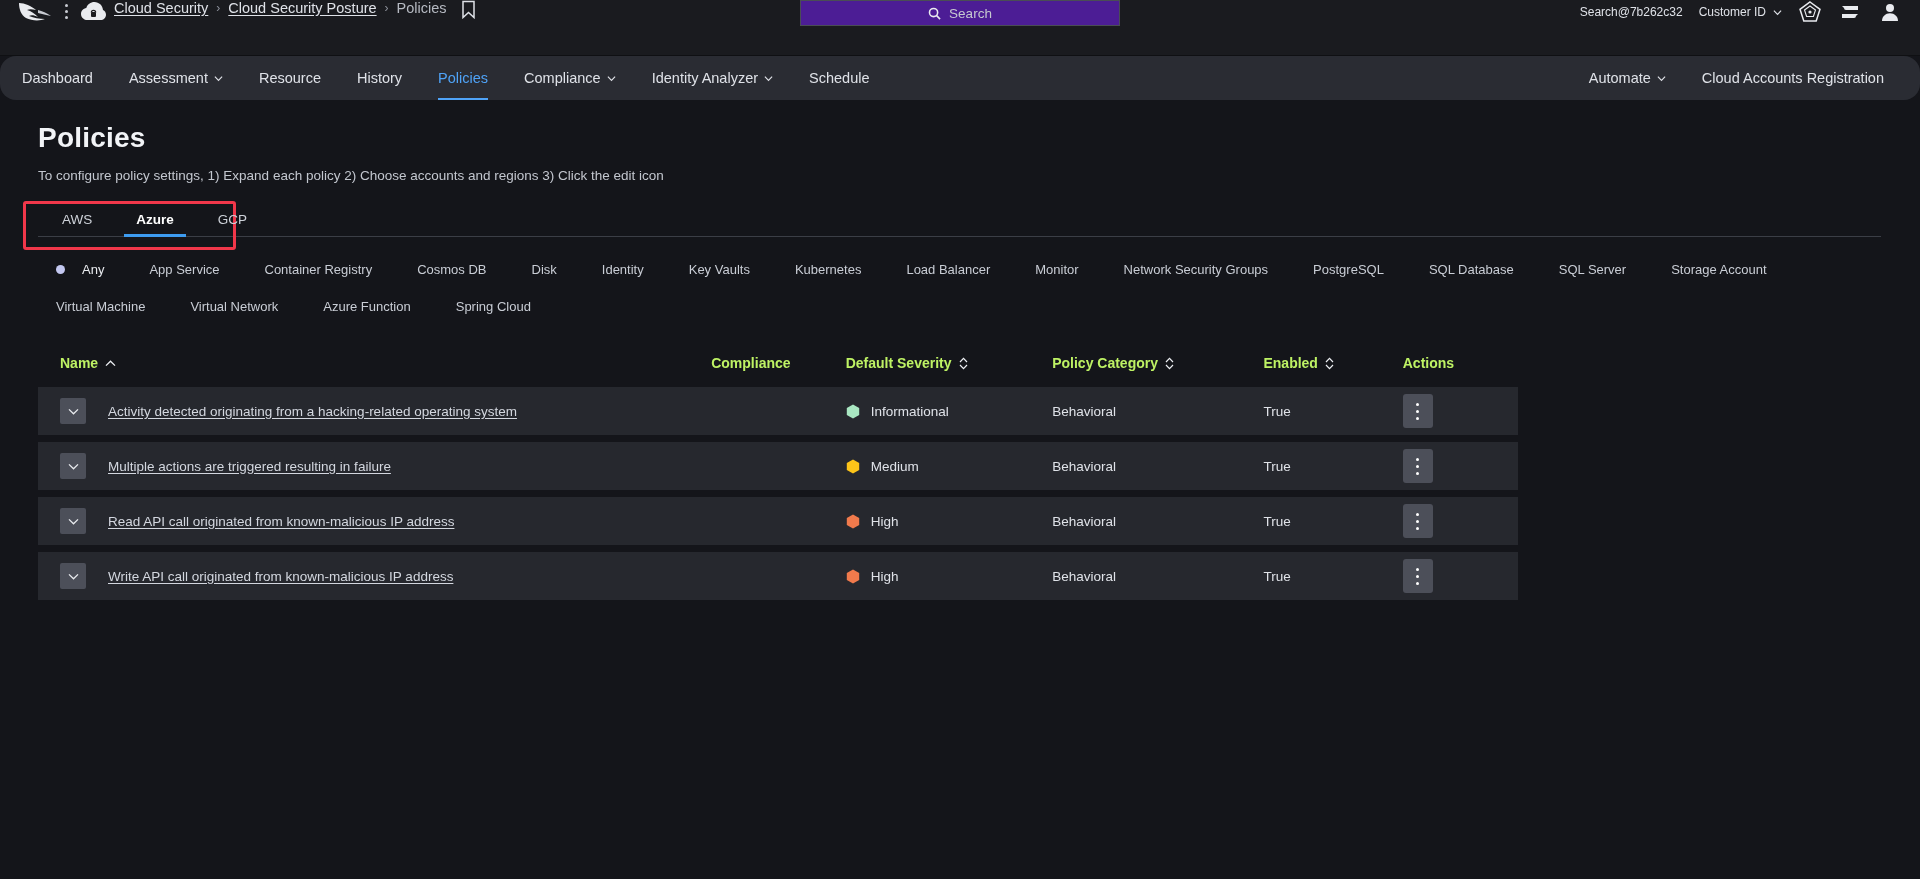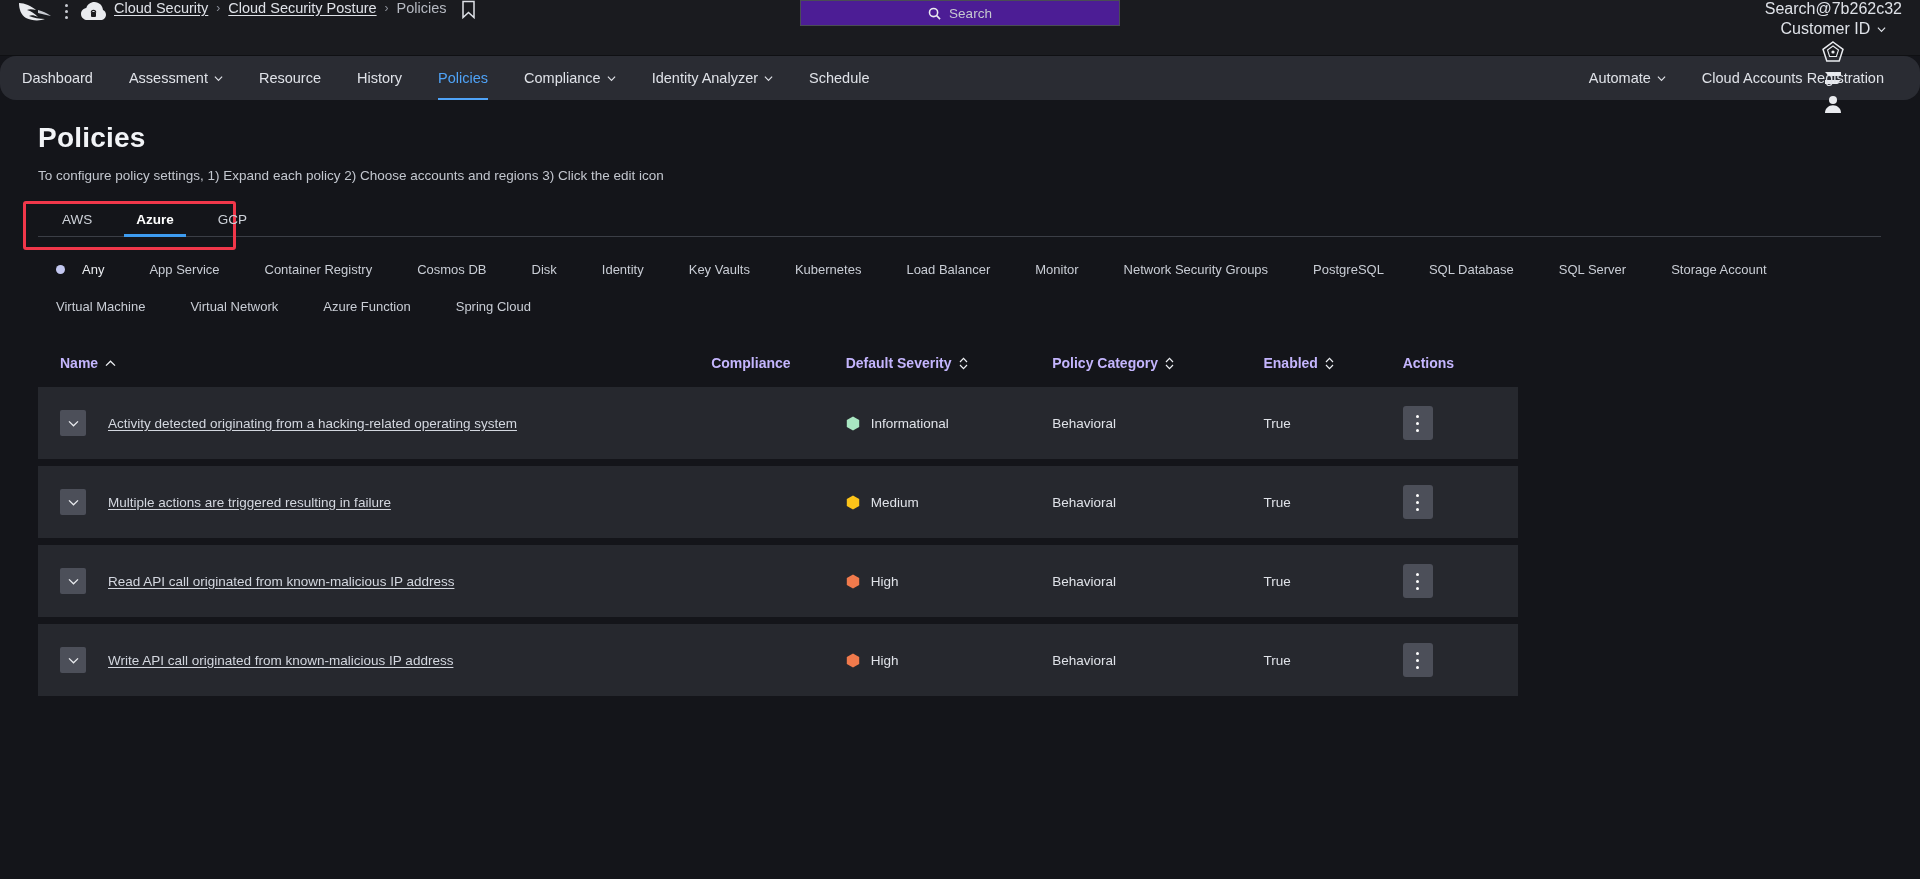--- a/index.html
+++ b/index.html
@@ -49,22 +49,22 @@
     width: 100%; height: 100%;
     border: 1px solid #4a4d55;
     background: #4c1d95;
     display: flex; align-items: center; justify-content: center;
     gap: 8px; cursor: text;
   }
   .search-box .mag { width: 13px; height: 13px; }
   .search-box .ph { color: #c6c9d0; font-size: 13.5px; }
 
   .topbar-right {
-    margin-left: auto; display: flex; align-items: center; gap: 2px;
-    font-size: 16px; white-space: nowrap; flex-direction: column;
+    margin-left: auto; display: flex; align-items: center; gap: 16px;
+    font-size: 12px; white-space: nowrap;
   }
   .topbar-right .acct { color: #dfe2e8; cursor: pointer; }
   .cid { display: flex; align-items: center; gap: 7px; color: #dfe2e8; cursor: pointer; }
   .ticon { width: 24px; height: 24px; cursor: pointer; display: block; }
 
   
   .navbar {
     height: 44px;
     background: #2a2c33;
     display: flex; align-items: center;
@@ -128,36 +128,36 @@
   .chip.selected { color: #e9ebef; }
   .chip .dot {
     width: 9px; height: 9px; border-radius: 50%;
     background: #c3c7f0; display: block; flex: none;
   }
 
   
   .table { margin-top: 22px; width: 1480px; }
   .thead {
     display: flex; align-items: center;
-    font-size: 14px; font-weight: bold; color: #c4b5fd;
+    font-size: 14px; font-weight: bold; color: #bef264;
     padding: 10px 0 16px 0;
   }
   .th { display: flex; align-items: center; gap: 7px; white-space: nowrap; }
   .c-name { width: 700px; padding-left: 22px; }
   .c-comp { width: 140px; }
   .c-sev  { width: 215px; }
   .c-cat  { width: 220px; }
   .c-enab { width: 145px; }
   .c-act  { width: 120px; }
   .sort-both { width: 9px; height: 13px; flex: none; }
   .sort-up { width: 11px; height: 7px; flex: none; }
 
   .trow {
     display: flex; align-items: center;
-    height: 72px; background: #26282e;
+    height: 48px; background: #26282e;
     margin-bottom: 7px; font-size: 13.5px; color: #dfe2e8;
   }
   .expand-btn {
     width: 26px; height: 26px; background: #4c4f59;
     border: none; border-radius: 2px; cursor: pointer;
     display: flex; align-items: center; justify-content: center;
     flex: none;
   }
   .row-name { display: flex; align-items: center; gap: 22px; }
   .row-link {

